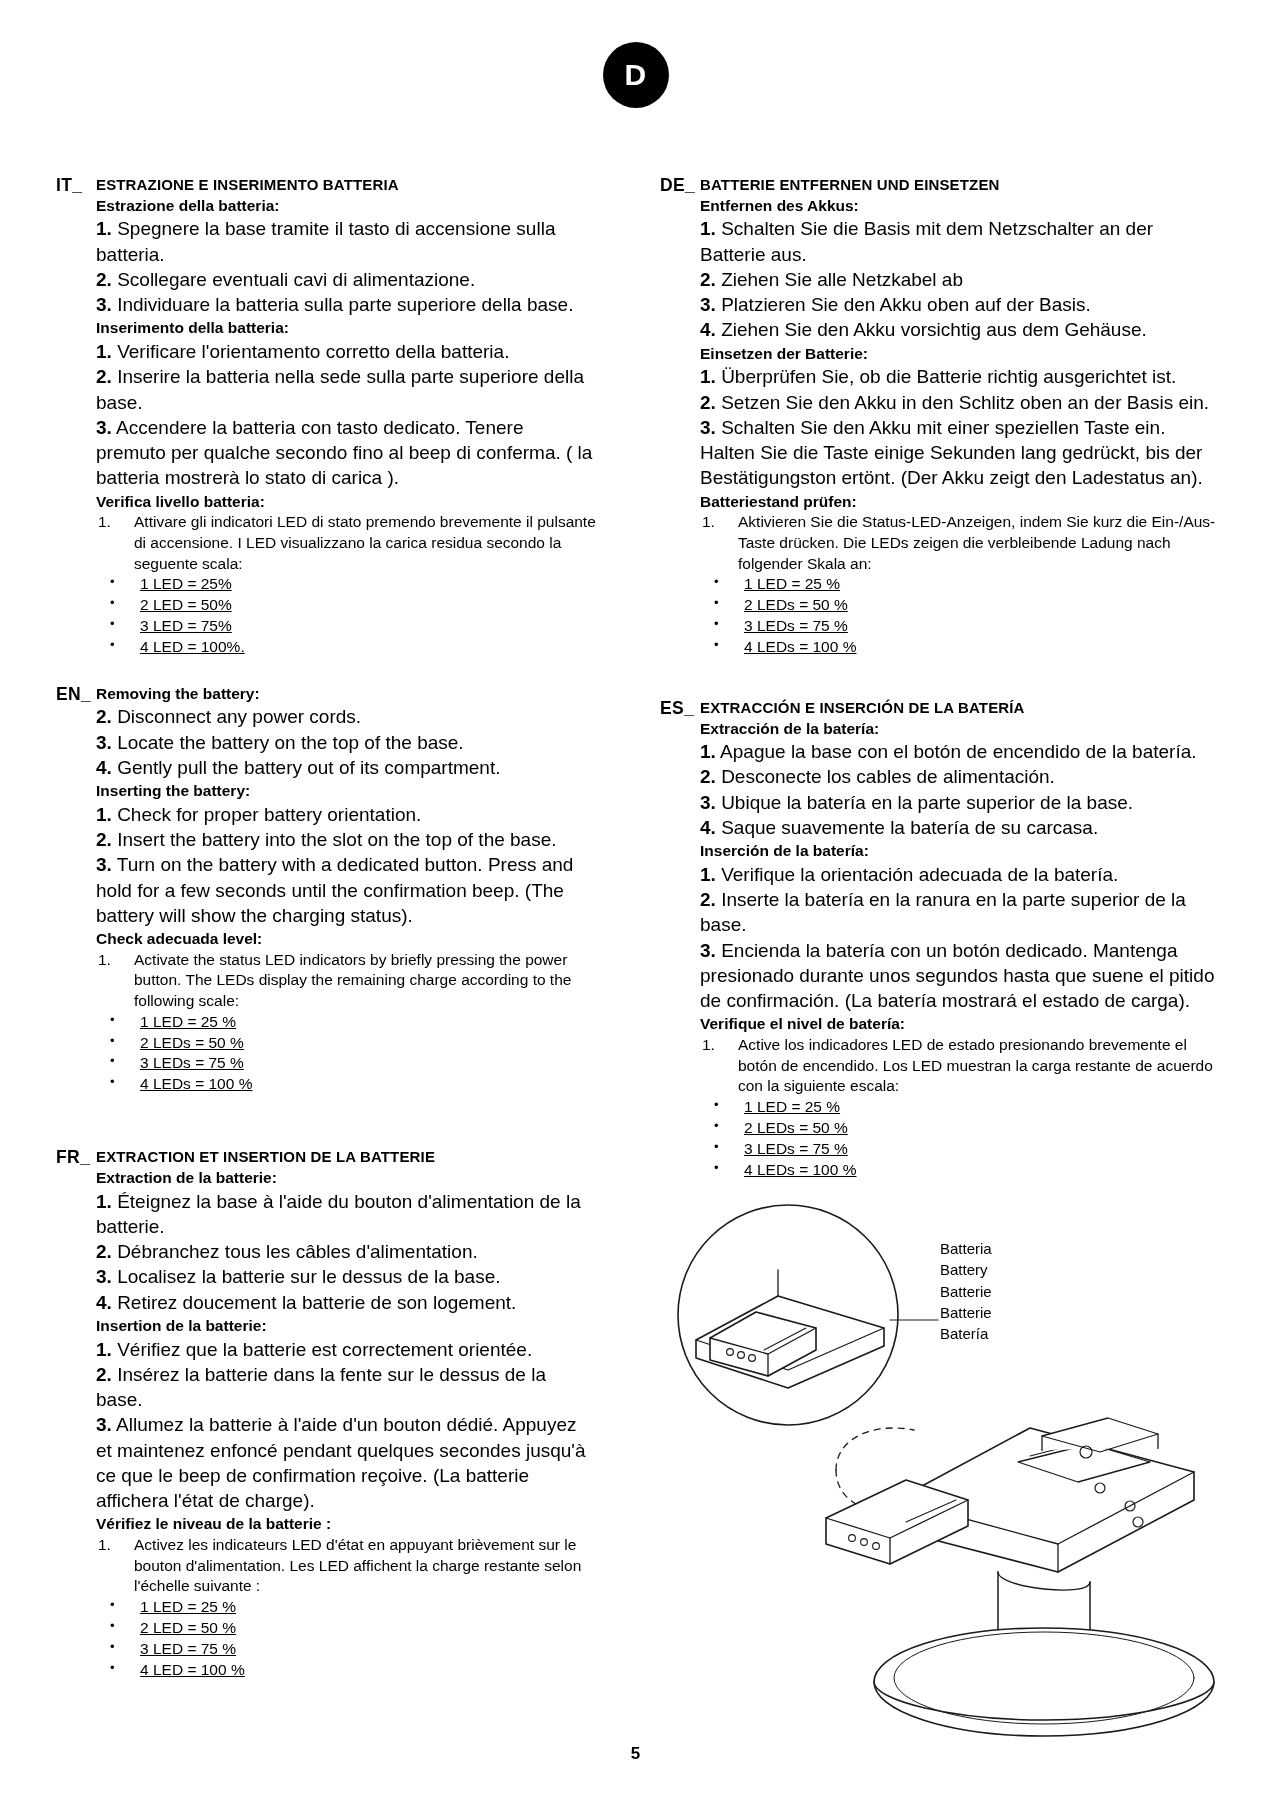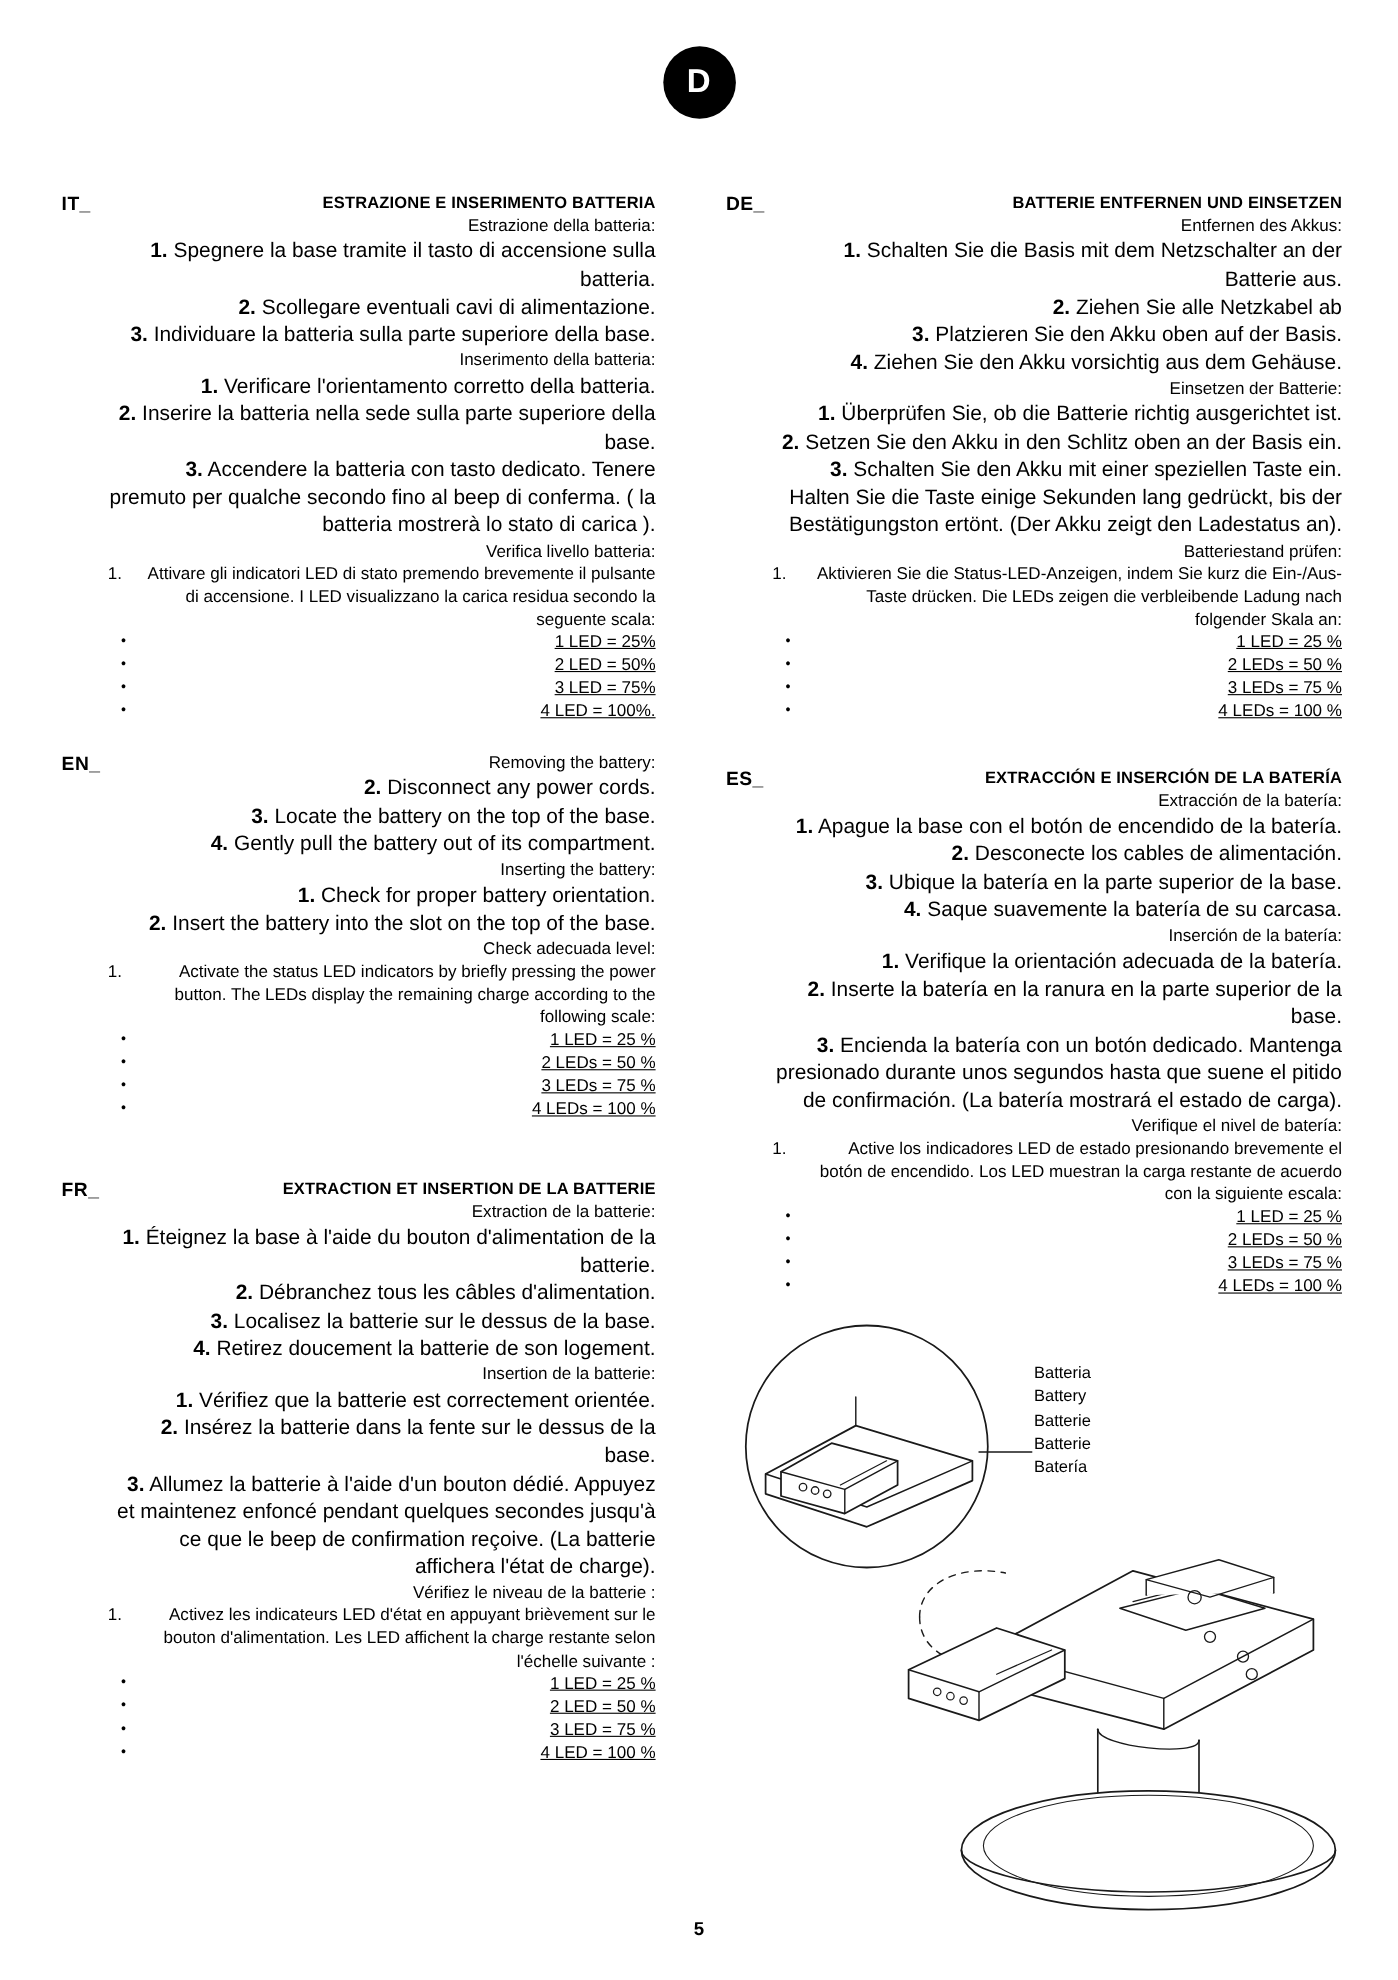--- a/index.html
+++ b/index.html
@@ -59,21 +59,20 @@
     position: absolute;
     left: 660px;
     top: 0;
     width: 560px;
   }
 
   
   .section {
     position: relative;
     margin-bottom: 18px;
-    text-align: right;
   }
   .lang-tag {
     position: absolute;
     left: 0;
     top: 0;
     font-size: 17.5px;
     font-weight: bold;
     letter-spacing: 0.4px;
   }
   .sec-body {
@@ -81,21 +80,21 @@
   }
   .sec-title {
     font-size: 15px;
     font-weight: bold;
     letter-spacing: 0.15px;
     line-height: 1.32;
     margin: 0 0 1px 0;
   }
   .sub-title {
     font-size: 15.5px;
-    font-weight: normal;
+    font-weight: bold;
     line-height: 1.33;
     margin: 1px 0 0 0;
   }
   p.step {
     font-size: 19px;
     line-height: 1.33;
     margin: 0;
     text-indent: 0;
   }
   p.step b {
@@ -214,20 +213,21 @@
       <div class="section">
         <div class="lang-tag">EN_</div>
         <div class="sec-body">
           <div class="sub-title">Removing the battery:</div>
           <p class="step"><b>2.</b> Disconnect any power cords.</p>
           <p class="step"><b>3.</b> Locate the battery on the top of the base.</p>
           <p class="step"><b>4.</b> Gently pull the battery out of its compartment.</p>
           <div class="sub-title">Inserting the battery:</div>
           <p class="step"><b>1.</b> Check for proper battery orientation.</p>
           <p class="step"><b>2.</b> Insert the battery into the slot on the top of the base.</p>
+          <p class="step"><b>3.</b> Turn on the battery with a dedicated button. Press and hold for a few seconds until the confirmation beep. (The battery will show the charging status).</p>
           <div class="sub-title">Check adecuada level:</div>
           <ol class="num-list">
             <li>
               <span class="n">1.</span>
               <span>Activate the status LED indicators by briefly pressing the power button. The LEDs display the remaining charge according to the following scale:</span>
             </li>
           </ol>
           <ul class="bullets">
             <li>1 LED = 25 %</li>
             <li>2 LEDs = 50 %</li>

